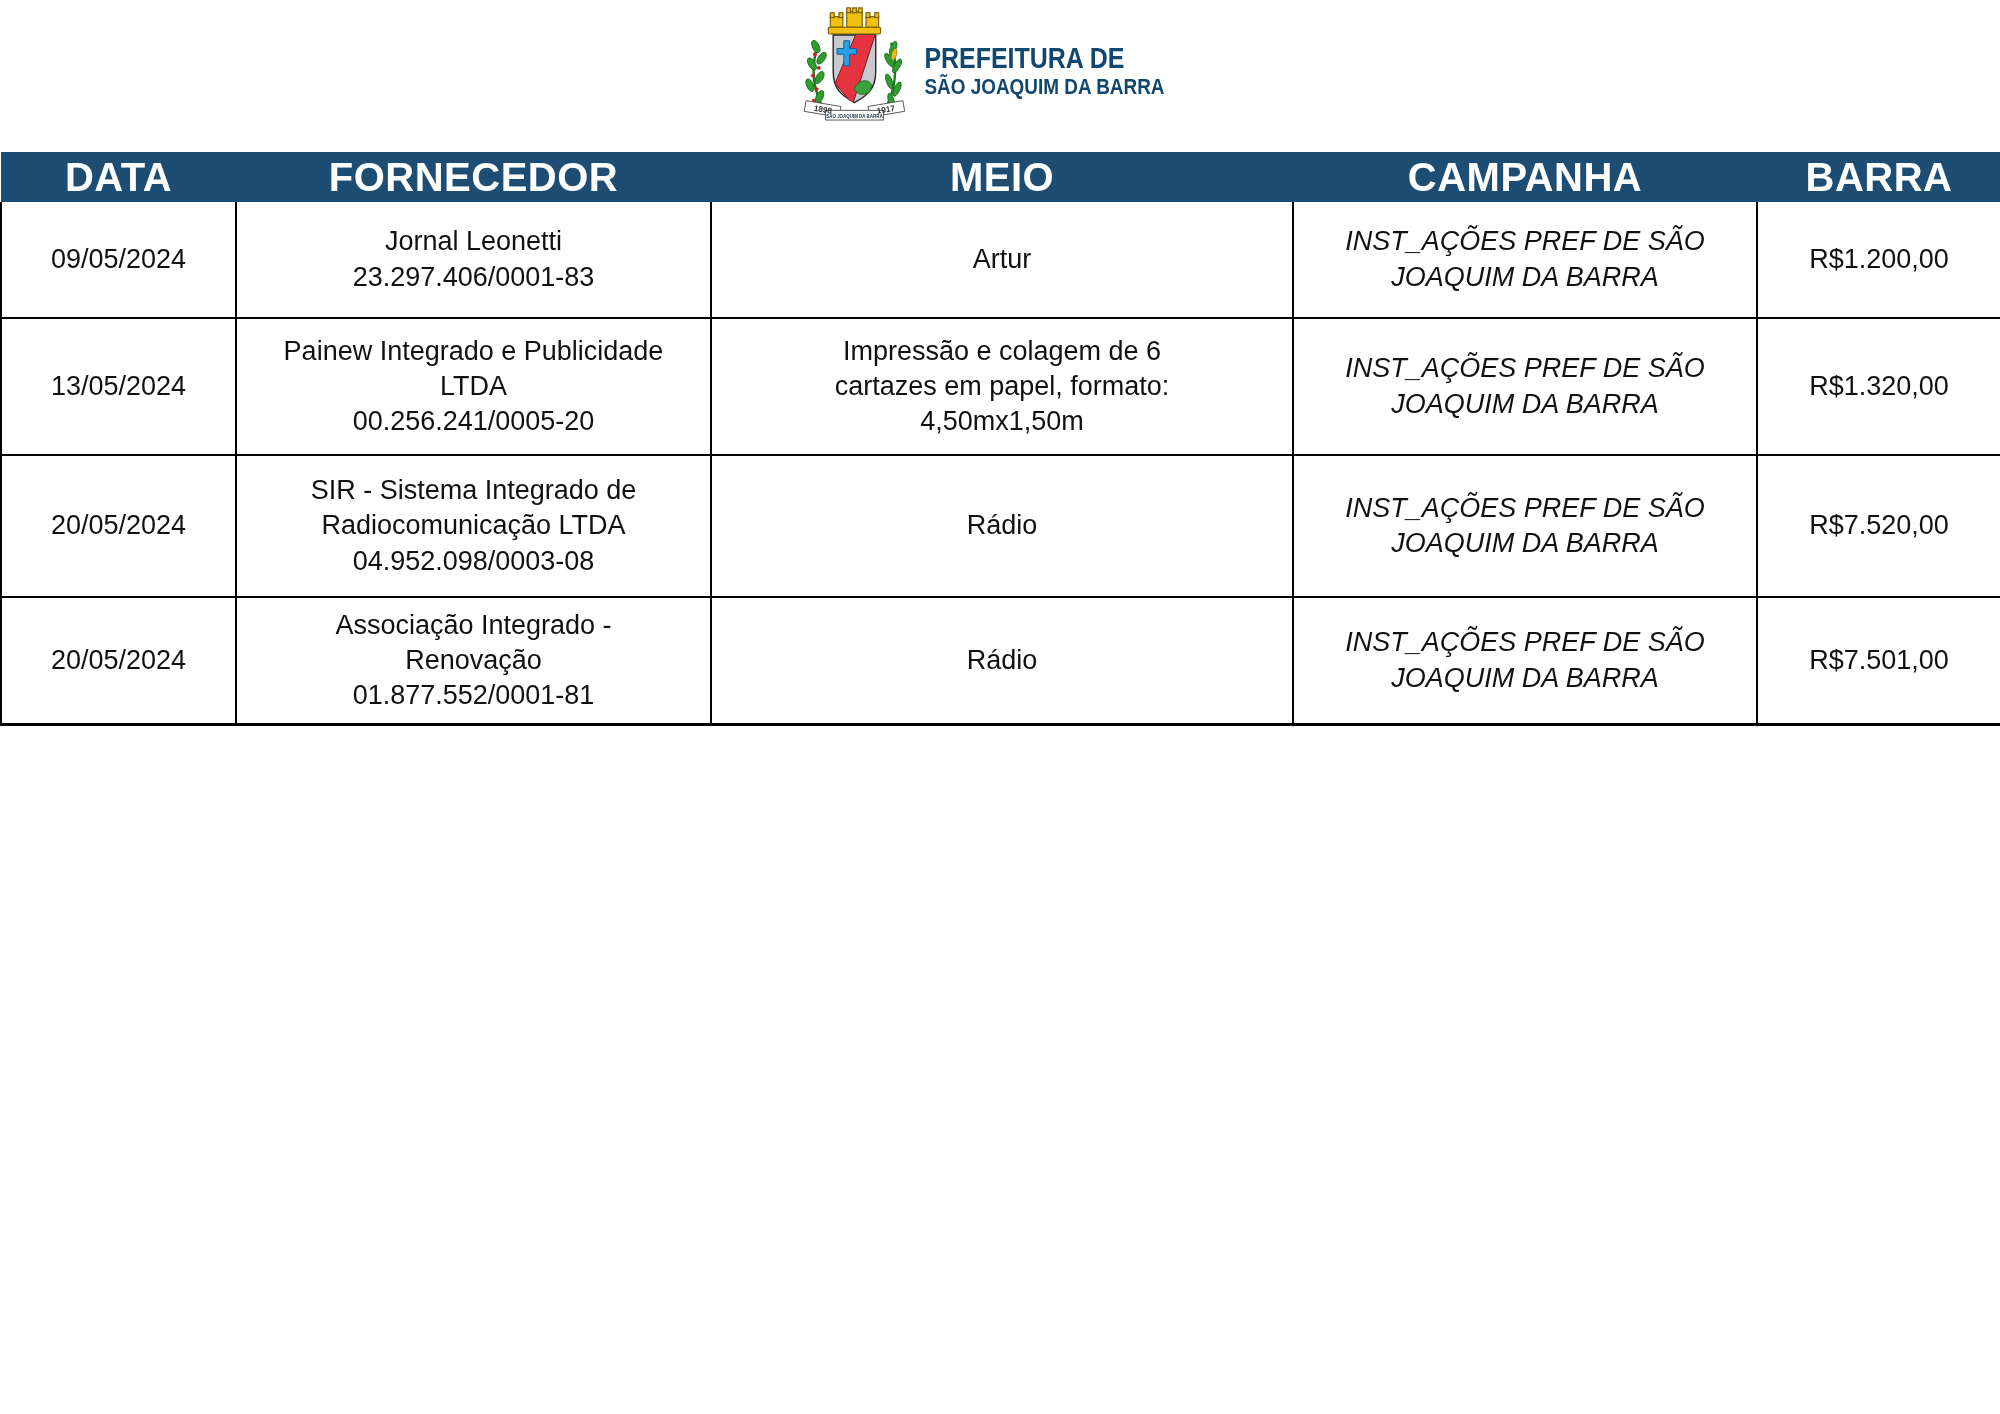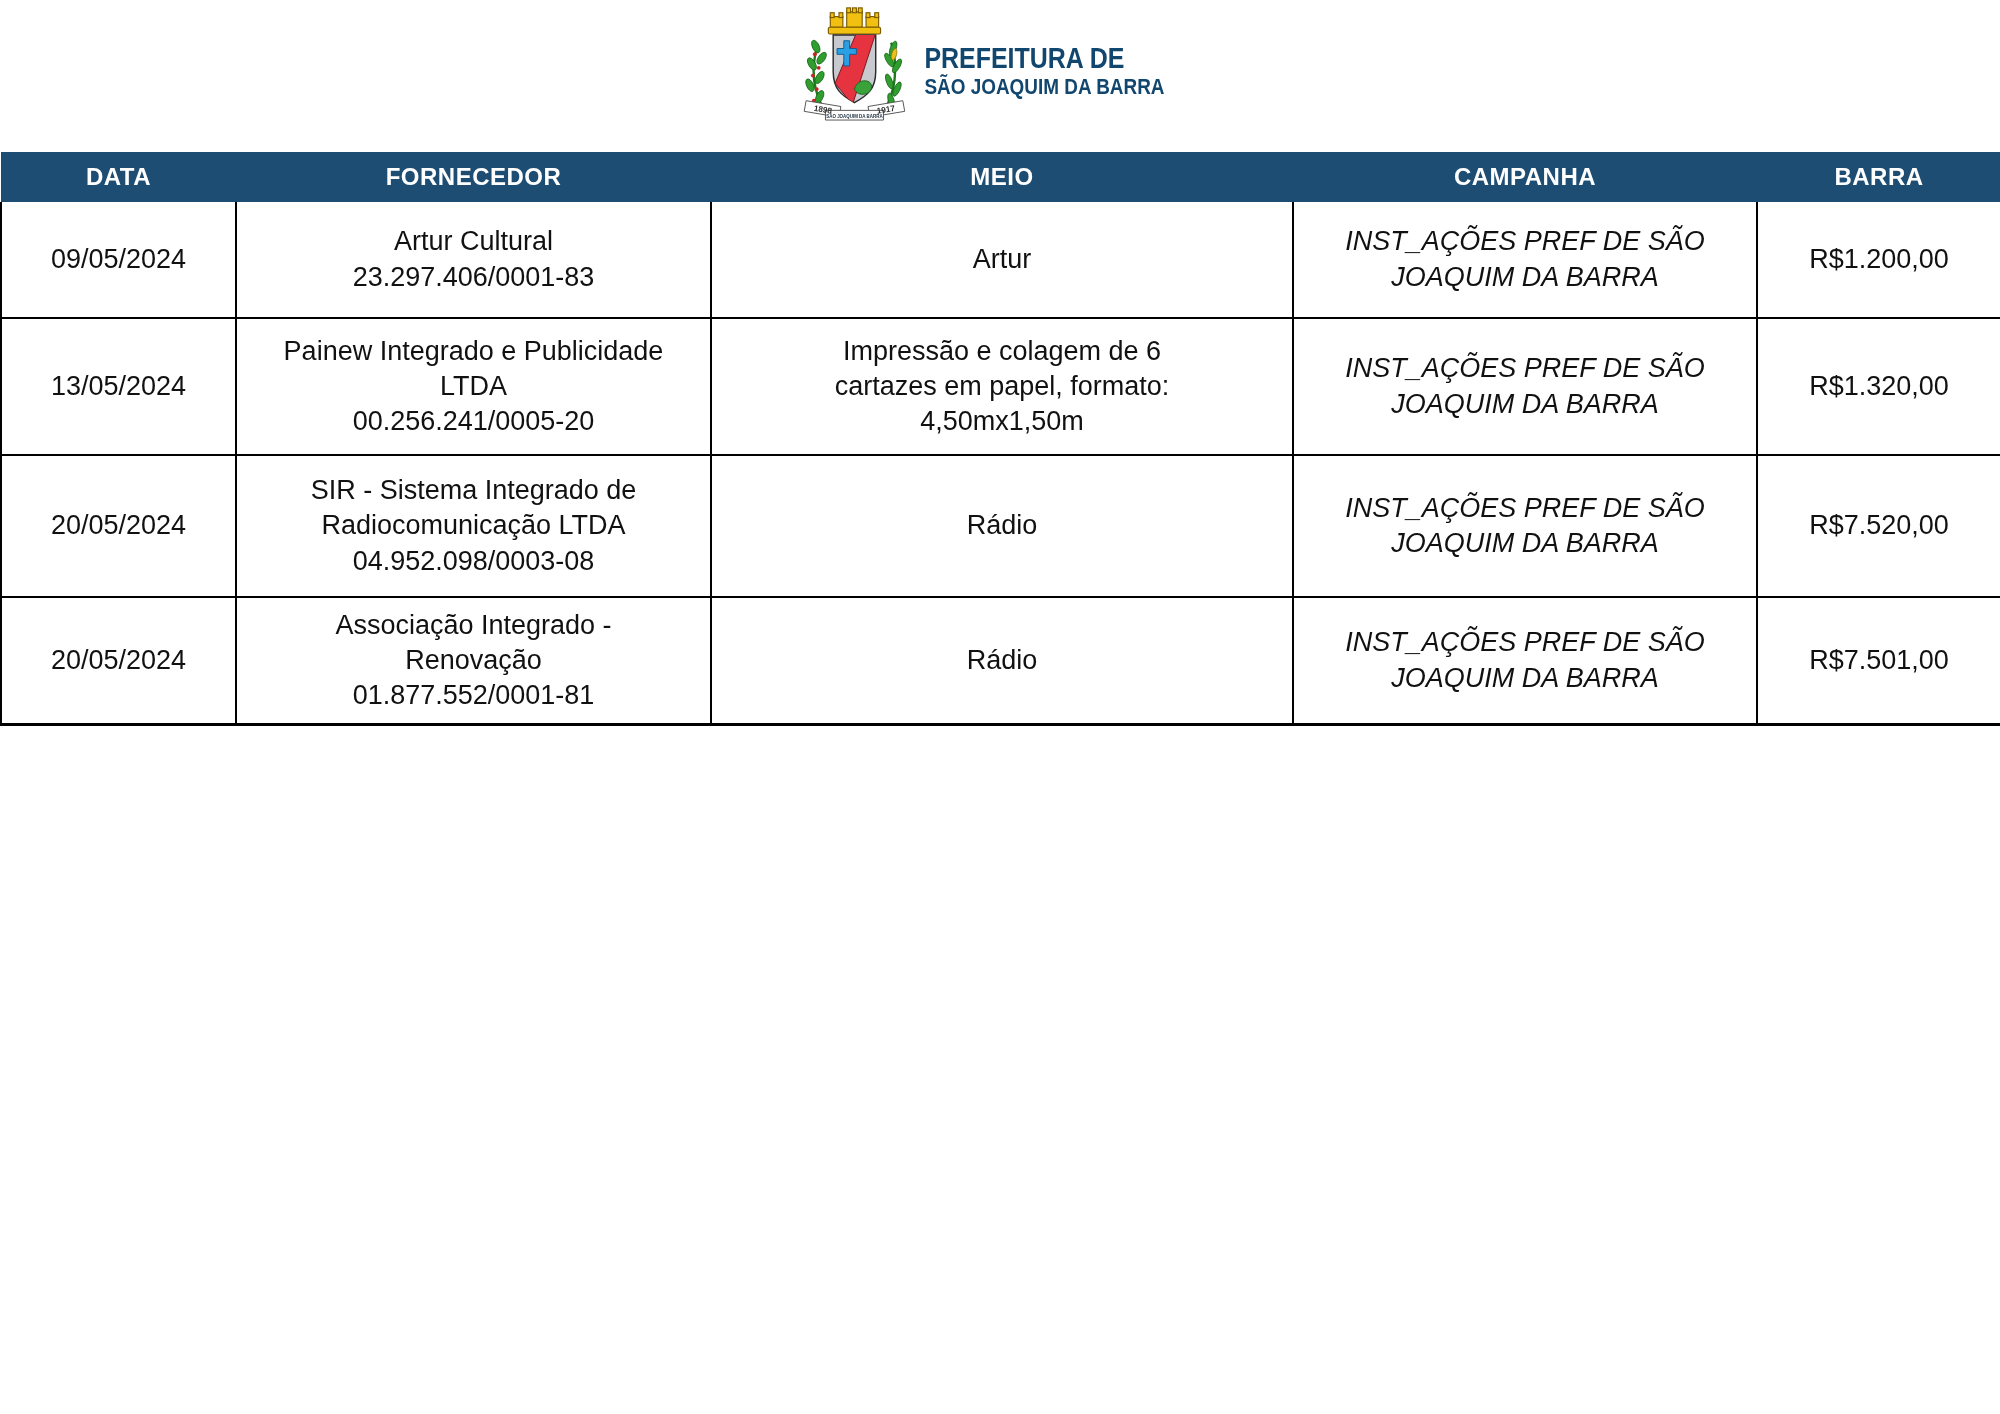--- a/index.html
+++ b/index.html
@@ -52,21 +52,21 @@
     top: 152px;
     left: 0;
     width: 2000px;
     border-collapse: collapse;
     table-layout: fixed;
   }
   .media-table th {
     background: #1D4D73;
     color: #ffffff;
     font-weight: bold;
-    font-size: 24px;
+    font-size: 40px;
     height: 50px;
     padding: 0;
     border: none;
     text-align: center;
     vertical-align: middle;
     letter-spacing: 0.5px;
   }
   .media-table td {
     border: 2px solid #000000;
     font-size: 27px;
@@ -183,21 +183,21 @@
         <th>MEIO</th>
         <th>CAMPANHA</th>
         <th>BARRA</th>
       </tr>
     </thead>
     <tbody>
       <tr class="r1">
         <td>09/05/2024</td>
         <td>
           <div class="cell-inner w-forn">
-            <div>Artur Cultural</div>
+            <div>Jornal Leonetti</div>
             <div>23.297.406/0001-83</div>
           </div>
         </td>
         <td>
           <div class="cell-inner w-meio">Artur</div>
         </td>
         <td>
           <div class="cell-inner w-camp">INST_AÇÕES PREF DE SÃO JOAQUIM DA BARRA</div>
         </td>
         <td>R$1.200,00</td>

